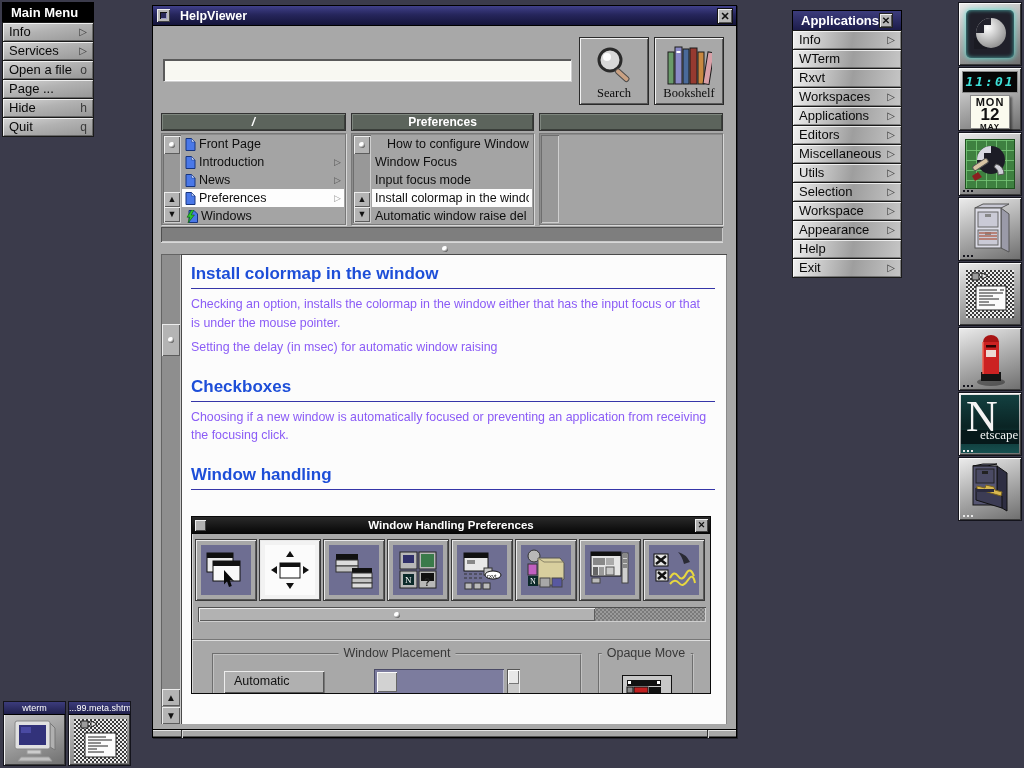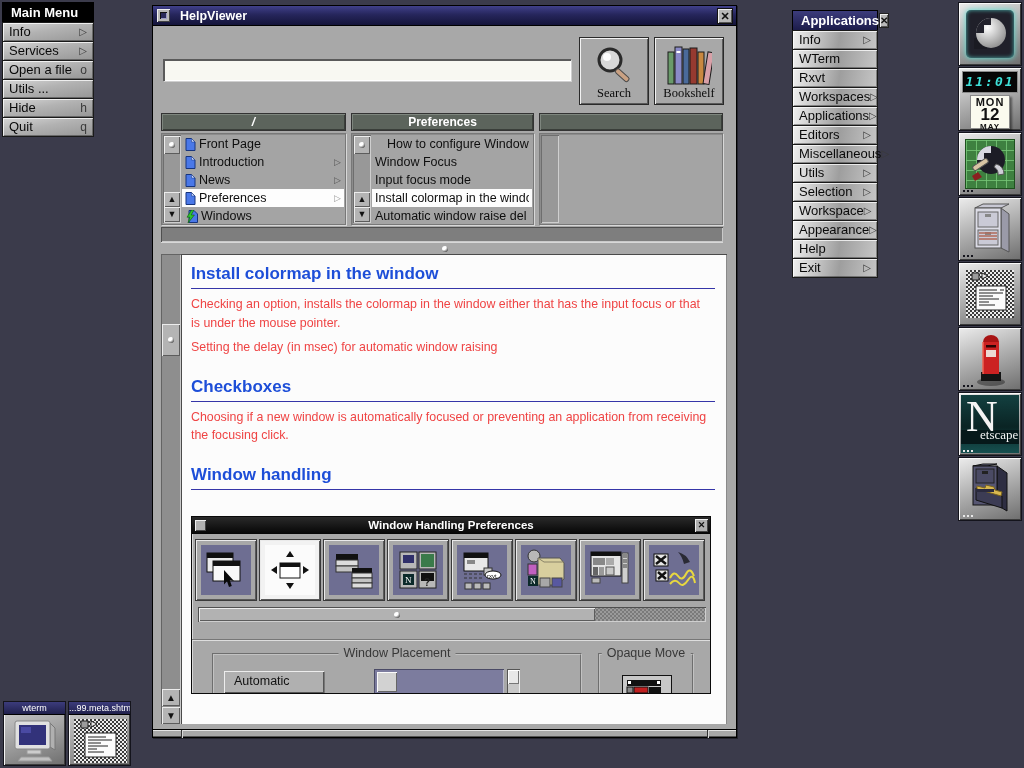--- a/index.html
+++ b/index.html
@@ -84,21 +84,21 @@
   .carr { position:absolute; left:1px; width:18px; height:17px; background:#b4b4b4;
     box-shadow: inset 1px 1px 0 #ececec, inset -1px -1px 0 #5c5c5c;
     font-size:10px; line-height:17px; text-align:center; color:#111; }
 
   .content { position:absolute; left:28px; top:248px; width:546px; height:470px; background:#fcfcfc;
     box-shadow: inset 1px 1px 0 #4a4a4a, inset -1px 0 0 #8a8a8a; overflow:hidden; }
   .cinner { padding:6px 12px 0 10px; }
   .sec-h { font-size:17px; font-weight:bold; color:#1d4ed8; border-bottom:1px solid #3535a8;
     padding-bottom:4px; margin-top:20px; }
   .sec-h:first-child { margin-top:4px; }
-  .sec-b { font-size:12.4px; color:#ef4444; line-height:1.5; margin-top:6px; padding-right:4px; }
+  .sec-b { font-size:12.4px; color:#8b5cf6; line-height:1.5; margin-top:6px; padding-right:4px; }
 
   
   .pref { position:relative; margin-top:26px; width:520px; height:178px; background:#a8a8a8;
     border:1px solid #0a0a0a; box-shadow: inset 1px 1px 0 #d8d8d8; overflow:hidden; }
   .pref-tb { position:absolute; left:0; top:0; right:0; height:17px;
     background:linear-gradient(180deg,#2a2a2a,#050505); color:#fff; font-weight:bold; font-size:11.5px;
     text-align:center; line-height:16px; }
   .pref-tb .pbtn { position:absolute; left:3px; top:3px; width:11px; height:11px; background:#b0b0b0;
     box-shadow: inset 1px 1px 0 #eee, inset -1px -1px 0 #444; }
   .pref-tb .pclose { position:absolute; right:2px; top:2px; width:13px; height:13px; background:#b0b0b0;
@@ -186,21 +186,21 @@
   </div>
   <div class="mitem">
     <span>Services</span>
     <span class="rt">▷</span>
   </div>
   <div class="mitem">
     <span>Open a file</span>
     <span class="rt" style="font-size:12px">o</span>
   </div>
   <div class="mitem">
-    <span>Utils ...</span>
+    <span>Page ...</span>
     <span class="rt"></span>
   </div>
   <div class="mitem">
     <span>Hide</span>
     <span class="rt" style="font-size:12px">h</span>
   </div>
   <div class="mitem">
     <span>Quit</span>
     <span class="rt" style="font-size:12px">q</span>
   </div>
@@ -499,21 +499,21 @@
       </div>
     </div>
   </div>
 
   <div class="resizebar">
     <div class="notch" style="left:28px;"></div>
     <div class="notch" style="right:28px;"></div>
   </div>
 </div>
 
-<div class="wm-menu" style="left:792px; top:10px; width:86px;">
+<div class="wm-menu" style="left:792px; top:10px; width:110px;">
   <div class="mtitle apps-title">
     <span>Applications</span>
     <span class="apps-close">✕</span>
   </div>
   <div class="mitem metal">
       <span>Info</span>
       <span class="rt">▷</span>
     </div>
   <div class="mitem metal">
       <span>WTerm</span>

